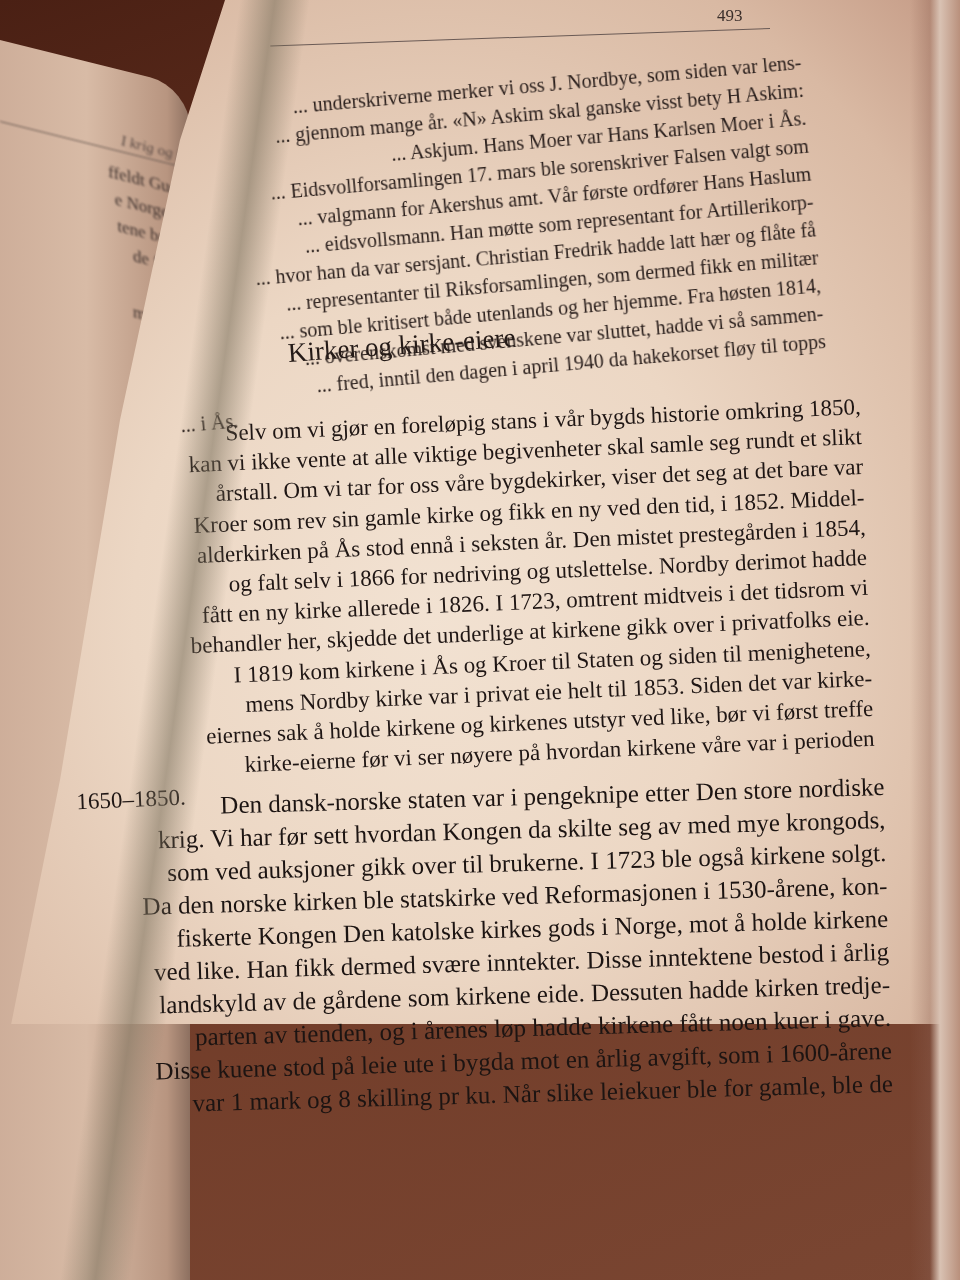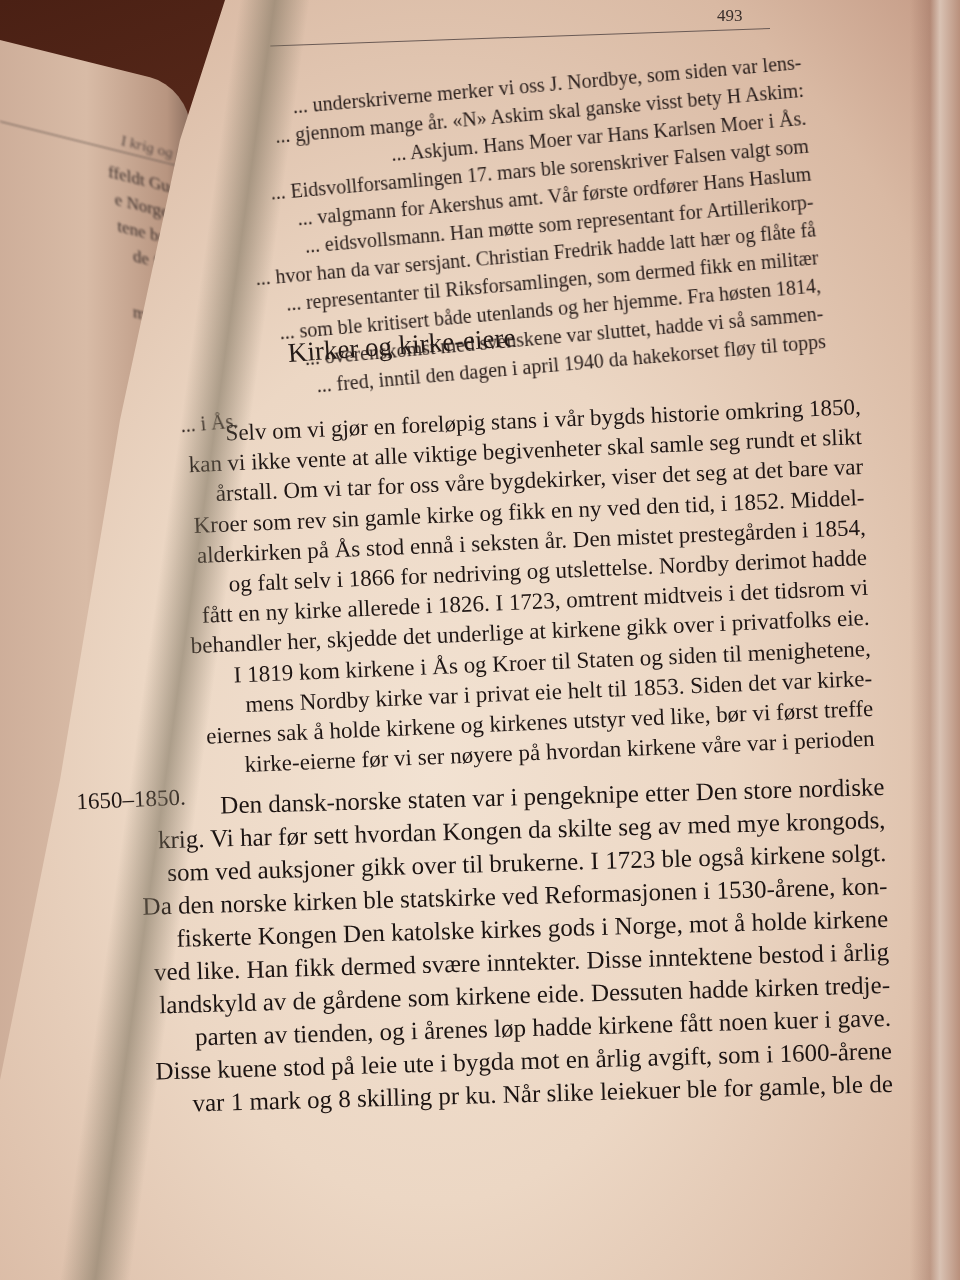--- a/index.html
+++ b/index.html
@@ -66,21 +66,21 @@
       background: linear-gradient(90deg, rgba(90,70,55,0) 0%, rgba(120,110,90,0.55) 50%, rgba(90,70,55,0) 100%);
       transform: skewX(-8deg);
       pointer-events: none;
     }
     
     .right-page {
       position: absolute;
       left: 0;
       top: 0;
       width: 960px;
-      height: 1280px;
+      height: 1024px;
       background: radial-gradient(ellipse at 45% 60%, #f2e2d2 0%, #ecd7c4 40%, #d9b9a3 80%, #c49a85 100%);
       clip-path: polygon(225px 0, 960px 0, 960px 1280px, 0 1280px, 0 1080px, 60px 780px, 120px 420px, 180px 140px);
     }
     .page-edges {
       position: absolute;
       right: 0;
       top: 0;
       width: 50px;
       height: 1280px;
       background: linear-gradient(90deg, rgba(0,0,0,0) 0%, rgba(140,95,80,0.35) 40%, #d9c2b3 60%, #b9907c 100%);

